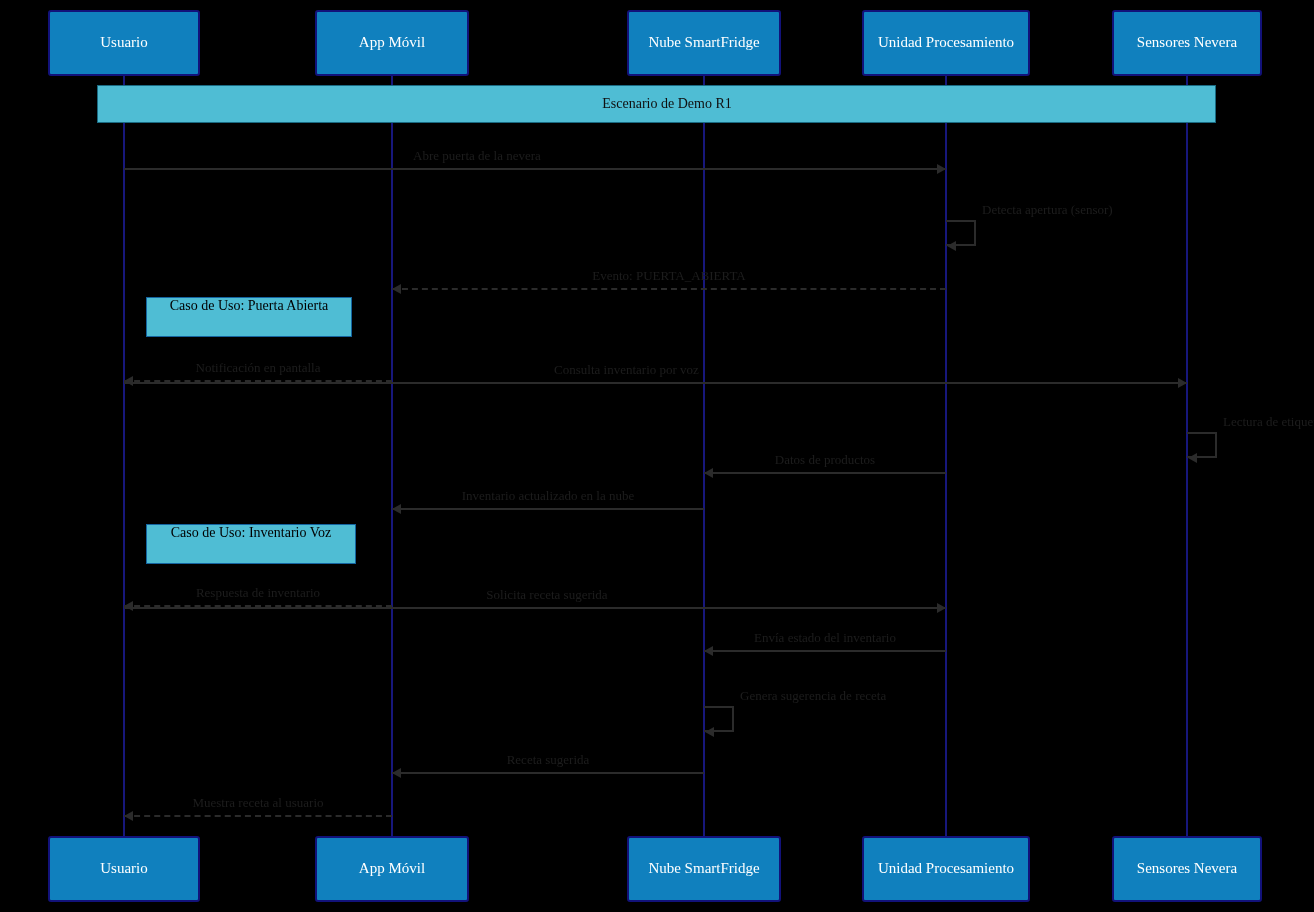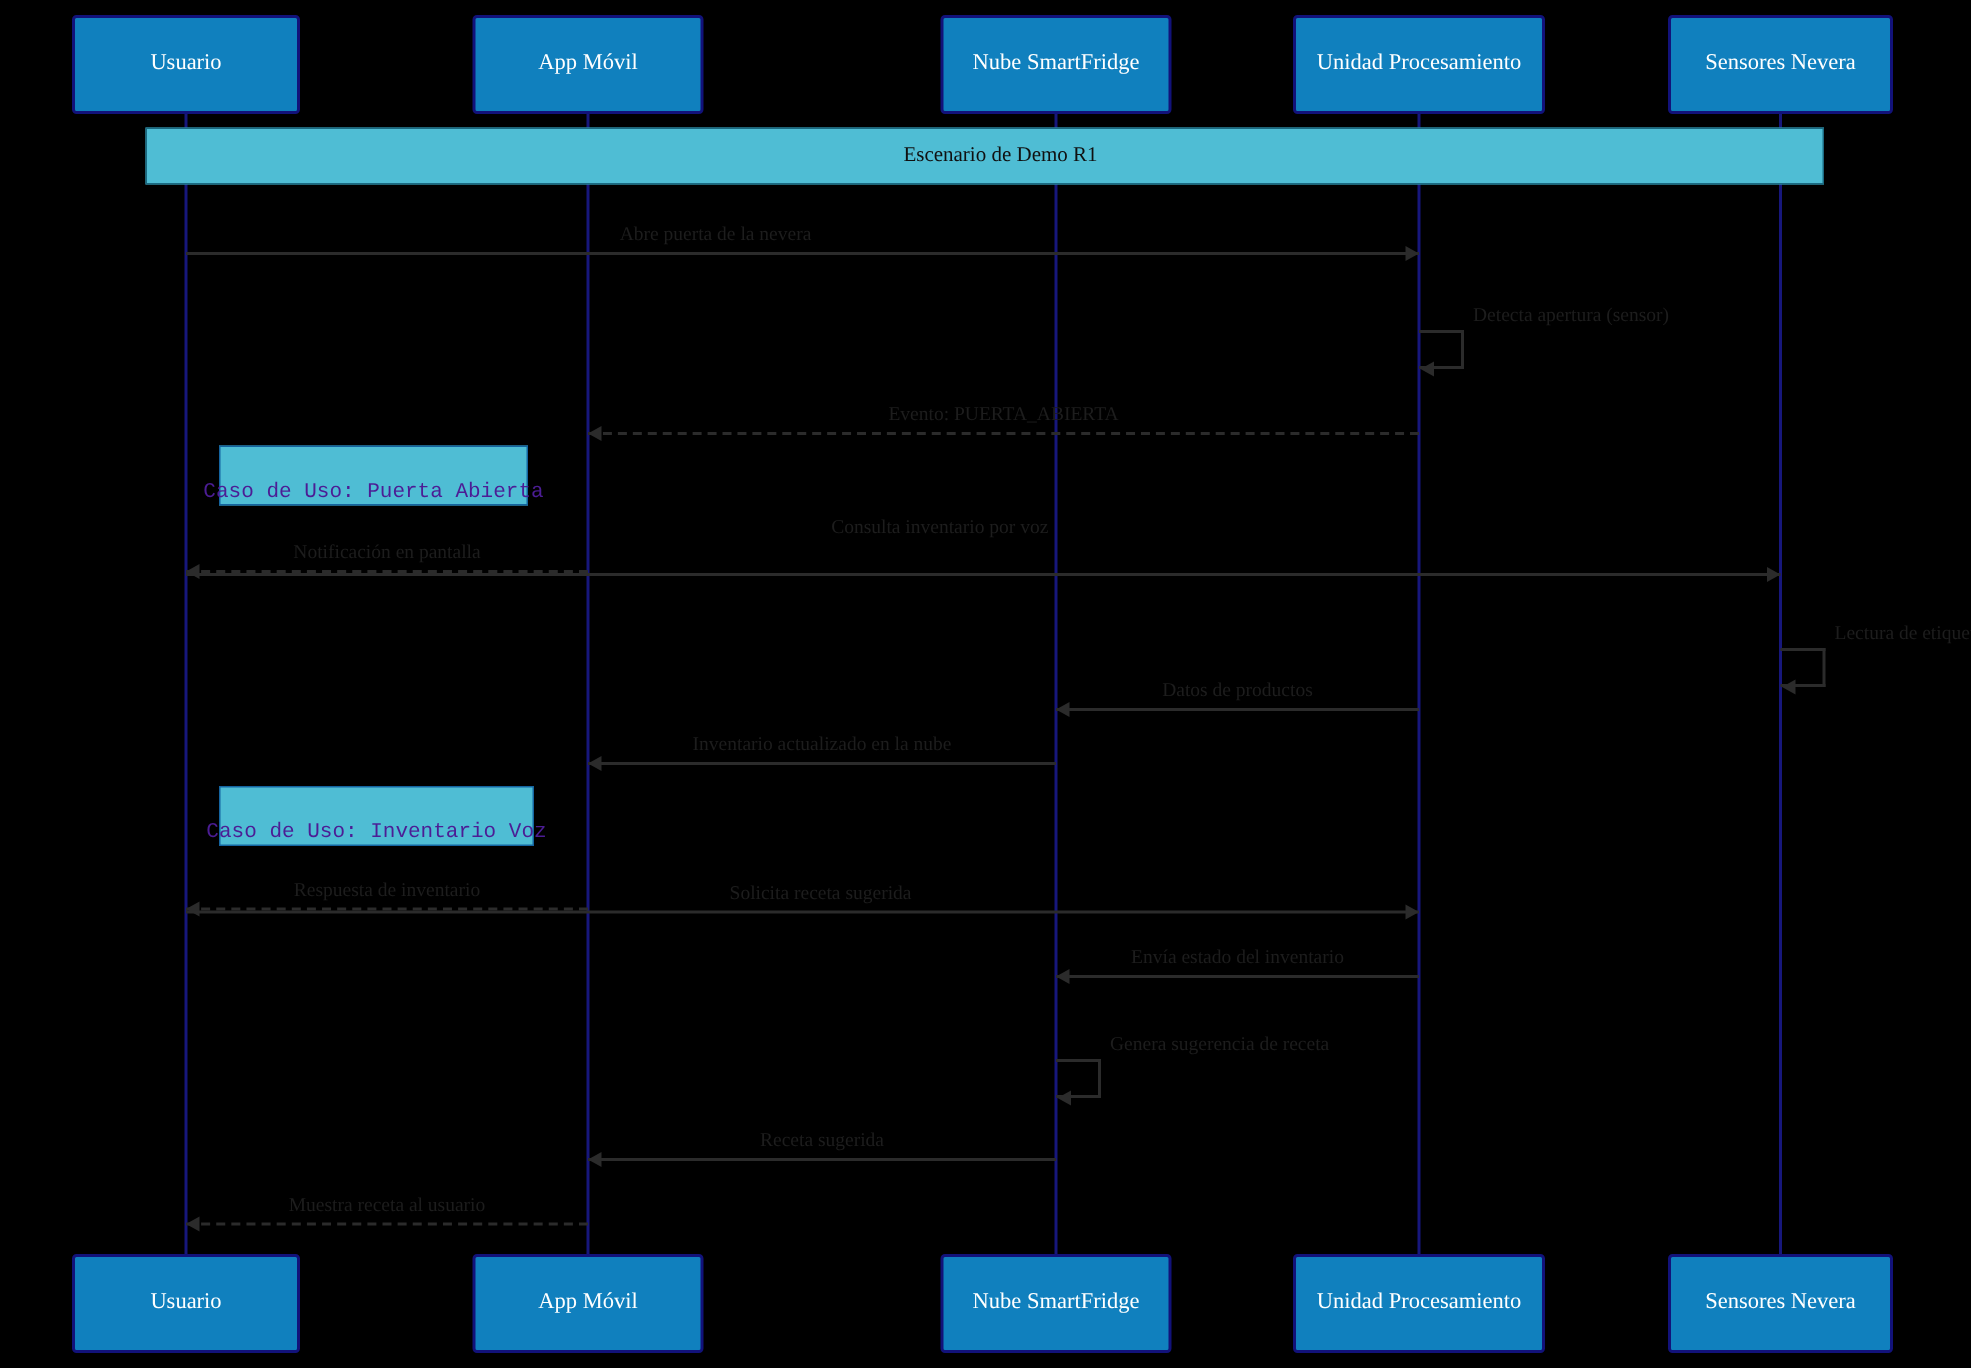--- a/index.html
+++ b/index.html
@@ -54,27 +54,27 @@
     font-family: "Liberation Serif", "DejaVu Serif", serif;
     padding-left: 21px;
   }
 
   
   .note {
     position: absolute;
     background: #4FBDD4;
     border: 1px solid #1464a0;
     display: flex;
-    align-items: flex-end;
+    align-items: flex-start;
     justify-content: center;
-    color: #4c1d95;
+    color: #000000;
     font-size: 14px;
     padding: 0 10px;
     white-space: nowrap;
-    font-family: Liberation Mono, monospace;
+    font-family: Liberation Serif, serif;
   }
 
   
   .msg-line {
     position: absolute;
     height: 2px;
     background: #2b2b2b;
   }
   .msg-line.dashed {
     background: none;
@@ -161,21 +161,21 @@
     <div class="arrow left" style="left: 947px; top: 241px;"></div>
     <div class="msg-label" style="left: 982px; top: 202px;">Detecta apertura (sensor)</div>
     <div class="msg-line dashed" style="left: 392px; top: 288px; width: 554px;"></div>
     <div class="arrow left" style="top: 284px; left: 392px;"></div>
     <div class="msg-label" style="left: 392px; width: 554px; top: 268px;">Evento: PUERTA_ABIERTA</div>
     <div class="msg-line dashed" style="left: 124px; top: 380px; width: 268px;"></div>
     <div class="arrow left" style="top: 376px; left: 124px;"></div>
     <div class="msg-label" style="left: 124px; width: 268px; top: 360px;">Notificación en pantalla</div>
     <div class="msg-line" style="left: 124px; top: 382px; width: 1063px;"></div>
     <div class="arrow right" style="top: 378px; left: 1178px;"></div>
-    <div class="msg-label" style="left: 124px; width: 1005px; top: 343px; font-family: Liberation Serif, serif;">Consulta inventario por voz</div>
+    <div class="msg-label" style="left: 124px; width: 1005px; top: 362px; font-family: Liberation Serif, serif;">Consulta inventario por voz</div>
     <div class="selfloop" style="left: 1187px; top: 432px; width: 30px; height: 26px;"></div>
     <div class="arrow left" style="left: 1188px; top: 453px;"></div>
     <div class="msg-label" style="left: 1223px; top: 414px;">Lectura de etiquetas RFID</div>
     <div class="msg-line" style="left: 704px; top: 472px; width: 242px;"></div>
     <div class="arrow left" style="top: 468px; left: 704px;"></div>
     <div class="msg-label" style="left: 704px; width: 242px; top: 452px;">Datos de productos</div>
     <div class="msg-line" style="left: 392px; top: 508px; width: 312px;"></div>
     <div class="arrow left" style="top: 504px; left: 392px;"></div>
     <div class="msg-label" style="left: 392px; width: 312px; top: 488px;">Inventario actualizado en la nube</div>
     <div class="msg-line dashed" style="left: 124px; top: 605px; width: 268px;"></div>

